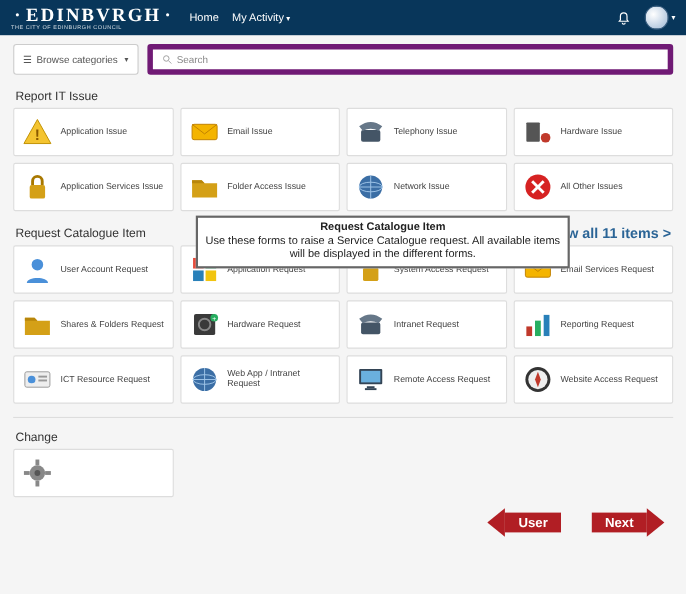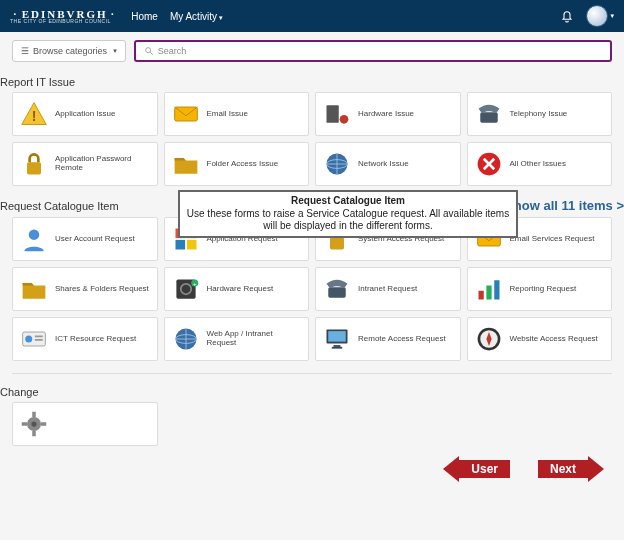--- a/index.html
+++ b/index.html
@@ -1,30 +1,30 @@
 <!DOCTYPE html>
 <html><head>
 <meta charset="utf-8">
 <style>
   * { box-sizing: border-box; margin: 0; padding: 0; }
   body { font-family: Arial, Helvetica, sans-serif; font-size: 10px; background: #f5f5f5; width: 624px; }
   .header { background: #08365a; color: #fff; height: 32px; display: flex; align-items: center; padding: 0 10px; }
-  .logo { font-family: "Times New Roman", serif; letter-spacing: 2px; font-size: 11px; font-weight: 600; text-align: center; }
+  .logo { font-family: "Times New Roman", serif; letter-spacing: 2px; font-size: 17px; font-weight: 600; text-align: center; }
   .logo-sub { font-size: 5px; letter-spacing: 0.5px; opacity: .8; display:block; margin-top:-2px;}
   .logo-dots::before, .logo-dots::after { content: "·"; padding: 0 3px; }
   .nav { margin-left: 12px; display: flex; gap: 12px; font-size: 10px; }
   .nav a { color: #fff; text-decoration: none; }
   .hdr-right { margin-left: auto; display: flex; align-items: center; gap: 10px; }
   .bell, .avatar { width: 18px; height: 18px; display:inline-flex; align-items:center; justify-content:center;}
   .avatar { width: 22px; height: 22px; border-radius: 50%; background: radial-gradient(circle at 35% 35%, #fff, #9cb7d4); border:1px solid #385d7f;}
   .caret { font-size: 7px; margin-left:2px;}
   .top-bar { display:flex; gap:8px; padding:8px 12px; }
   .btn-browse { background:#fff; border:1px solid #ccc; border-radius:3px; padding:4px 8px; font-size:9px; display:flex; align-items:center; gap:4px; color:#555;}
-  .search { flex:1; background:#fff; border:2px solid #701a75; border-radius:3px; padding:4px 8px; font-size:9px; color:#888; display:flex; align-items:center; gap:4px;}
-  .section-hdr { display:flex; align-items:center; justify-content:space-between; padding:6px 0 4px; font-size:11px; color:#333; position:relative;}
+  .search { flex:1; background:#fff; border:5px solid #701a75; border-radius:3px; padding:4px 8px; font-size:9px; color:#888; display:flex; align-items:center; gap:4px;}
+  .section-hdr { display:flex; align-items:center; justify-content:space-between; padding:6px 14px 4px; font-size:11px; color:#333; position:relative;}
   .show-all { color:#2a6496; font-size:13px; text-decoration:none;font-weight:bold;}
   .grid { display:grid; grid-template-columns: repeat(4, 1fr); gap:6px; padding:0 12px 6px;}
   .card { background:#fff; border:1px solid #ddd; border-radius:2px; height:44px; display:flex; align-items:center; gap:6px; padding:0 6px; font-size:8px; color:#444; line-height:1.1; overflow:hidden;}
   .ic { width:30px; height:30px; flex:0 0 30px; display:flex; align-items:center; justify-content:center;}
   .lbl { flex:1; }
   .callout { position:absolute; left:178px; top:-2px; width:340px; background:#fff; border:2px solid #666; padding:3px 6px; text-align:center; font-size:10px; color:#222; line-height:1.25; z-index:5;}
   .callout b { font-weight:bold; display:block; font-size:10px;}
   hr.div { border:none; border-top:1px solid #ddd; margin:6px 12px; }
   .nav-arrows { display:flex; justify-content:flex-end; gap:28px; padding:4px 20px 16px; align-items:center;}
   .arrow { position:relative; display:flex; align-items:center; color:#fff; font-weight:bold; font-size:12px; height:26px;}
@@ -93,43 +93,43 @@
         <svg width="28" height="28" viewBox="0 0 32 32">
           <rect x="3" y="8" width="26" height="16" rx="2" fill="#f4b400" stroke="#c08000"></rect>
           <path d="M3 8l13 10L29 8" fill="none" stroke="#c08000"></path>
         </svg>
       </span>
       <span class="lbl">Email Issue</span>
     </div>
     <div class="card">
       <span class="ic">
         <svg width="28" height="28" viewBox="0 0 32 32">
+          <rect x="6" y="14" width="20" height="12" rx="2" fill="#456"></rect>
+          <path d="M4 10c8-6 16-6 24 0l-4 5c-5-3-11-3-16 0z" fill="#678"></path>
+        </svg>
+      </span>
+      <span class="lbl">Telephony Issue</span>
+    </div>
+    <div class="card">
+      <span class="ic">
+        <svg width="28" height="28" viewBox="0 0 32 32">
           <rect x="4" y="6" width="14" height="20" rx="1" fill="#555"></rect>
           <circle cx="24" cy="22" r="5" fill="#c0392b"></circle>
         </svg>
       </span>
       <span class="lbl">Hardware Issue</span>
     </div>
     <div class="card">
       <span class="ic">
         <svg width="28" height="28" viewBox="0 0 32 32">
-          <rect x="6" y="14" width="20" height="12" rx="2" fill="#456"></rect>
-          <path d="M4 10c8-6 16-6 24 0l-4 5c-5-3-11-3-16 0z" fill="#678"></path>
-        </svg>
-      </span>
-      <span class="lbl">Telephony Issue</span>
-    </div>
-    <div class="card">
-      <span class="ic">
-        <svg width="28" height="28" viewBox="0 0 32 32">
           <rect x="8" y="14" width="16" height="14" rx="2" fill="#d4a017"></rect>
           <path d="M11 14v-4a5 5 0 0 1 10 0v4" fill="none" stroke="#a87800" stroke-width="3"></path>
         </svg>
       </span>
-      <span class="lbl">Application Password Remote</span>
+      <span class="lbl">Application Services Issue</span>
     </div>
     <div class="card">
       <span class="ic">
         <svg width="28" height="28" viewBox="0 0 32 32">
           <path fill="#d4a017" d="M3 9h10l3 3h13v15H3z"></path>
           <path fill="#b8860b" d="M3 9h10l3 3H3z"></path>
         </svg>
       </span>
       <span class="lbl">Folder Access Issue</span>
     </div>

